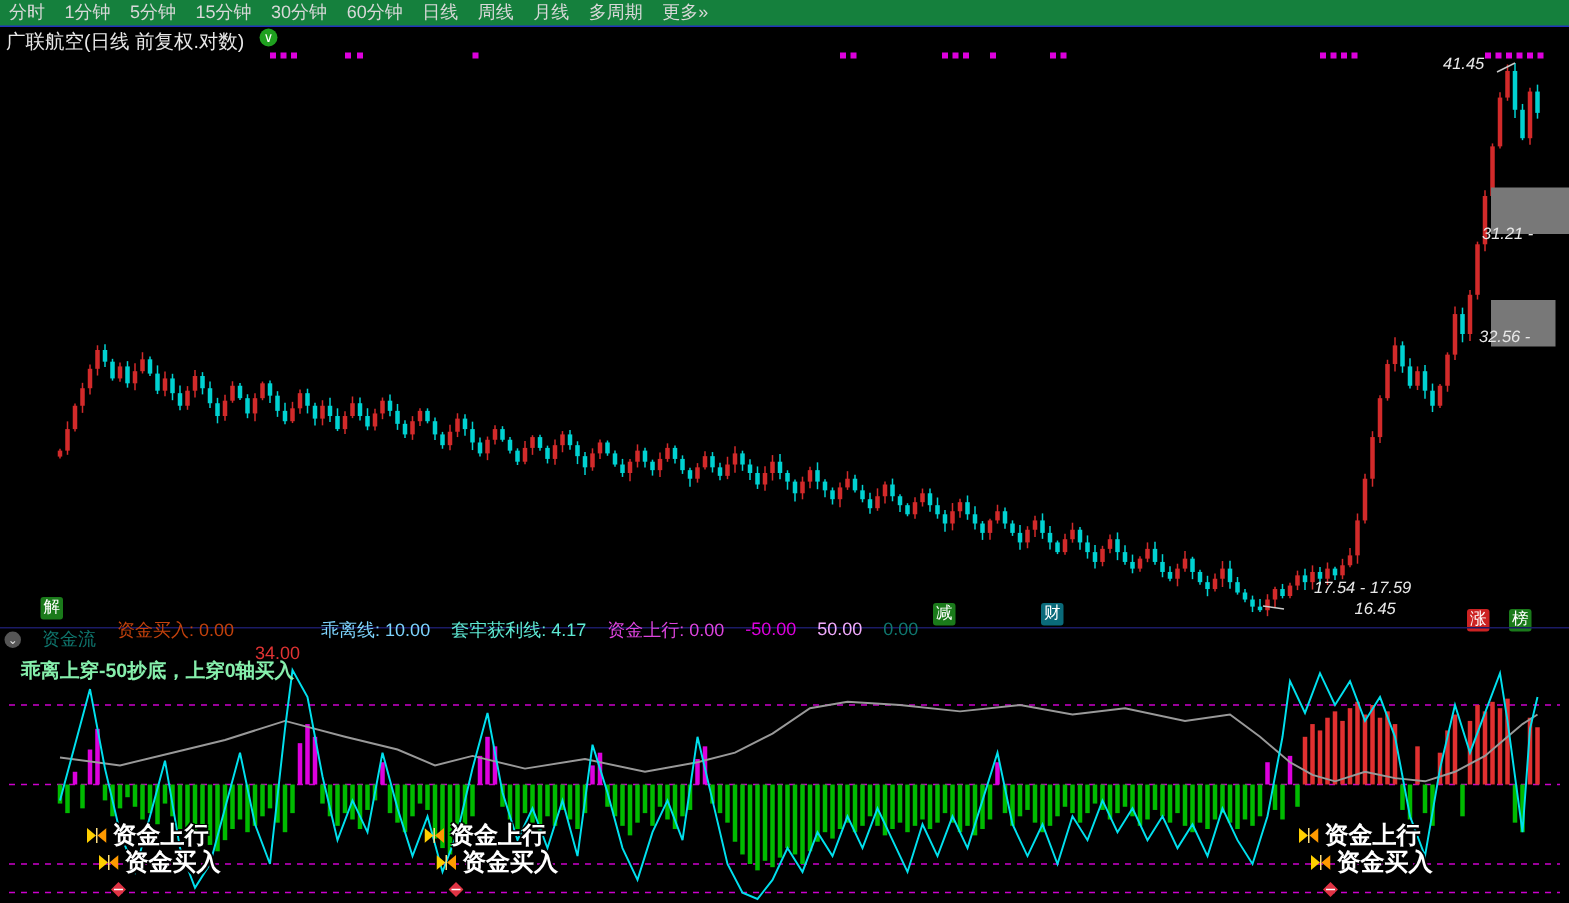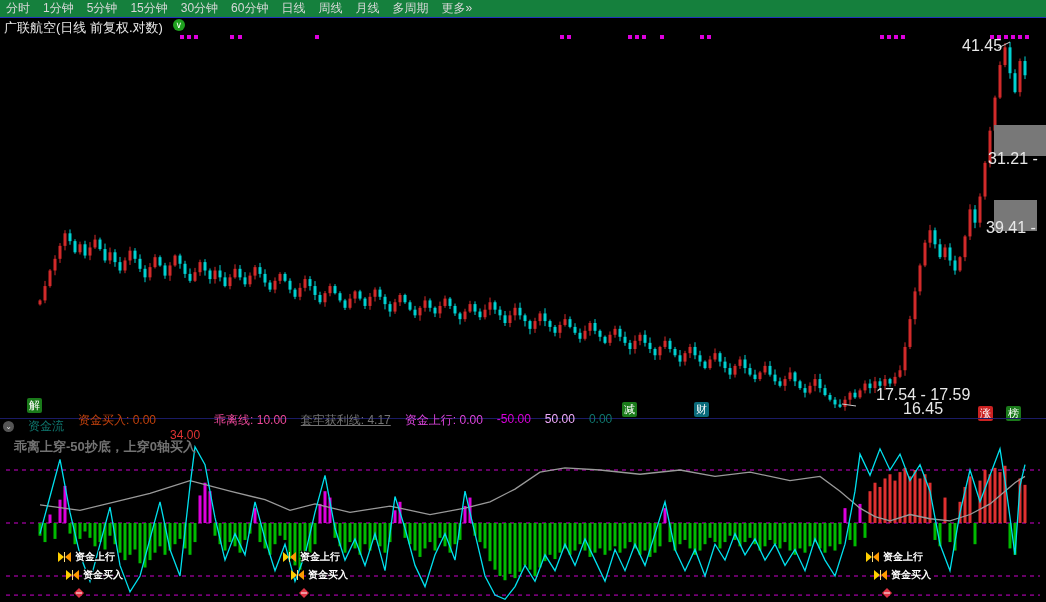--- a/index.html
+++ b/index.html
@@ -10,33 +10,33 @@
            padding:0 6px;color:#d8d8d8;font-size:12px;z-index:30;}
   .menu-left{display:flex;gap:13px;}
   .menu-right{margin-left:auto;display:flex;gap:13px;align-items:center;}
   .menu-item{white-space:nowrap;cursor:default;}
   .corner-icon{color:#cfcfcf;font-size:12px;margin-left:2px;}
   .titlebar{position:absolute;top:19px;left:4px;height:16px;display:flex;align-items:flex-start;
             gap:10px;color:#e8e8e8;font-size:13px;z-index:30;}
   .circle-icon{display:inline-block;width:12px;height:12px;border-radius:50%;background:#1fa01f;
                color:#fff;font-size:9px;line-height:12px;text-align:center;}
   #chart-svg{position:absolute;top:0;left:0;z-index:5;}
-  .plabel{position:absolute;color:#e8e8e8;font-size:16px;white-space:nowrap;z-index:12;}
+  .plabel{position:absolute;color:#e8e8e8;font-size:11px;white-space:nowrap;z-index:12;font-style:italic;}
   .badge{position:absolute;width:15px;height:15px;border-radius:2px;color:#fff;font-size:11px;
          line-height:15px;text-align:center;z-index:14;cursor:pointer;}
   .ind-header{position:absolute;top:418px;left:0;right:0;height:15px;display:flex;align-items:center;
               gap:14px;padding-left:3px;font-size:12px;z-index:20;border-top:1px solid #1b1b66;}
   .ind-chevron{display:inline-block;width:11px;height:11px;border-radius:50%;background:#555;
                color:#ddd;font-size:8px;line-height:11px;text-align:center;}
   .ind-name{color:#0f766e;}
   .param{white-space:nowrap;}
   .annotation{position:absolute;font-size:13px;font-weight:bold;white-space:nowrap;z-index:18;}
   .marker{position:absolute;z-index:18;width:160px;}
   .marker-row{display:flex;align-items:center;gap:4px;height:18px;}
-  .mk-label{color:#fff;font-size:10px;font-weight:bold;
+  .mk-label{color:#fff;font-size:16px;font-weight:bold;
             text-shadow:1px 1px 0 #000,-1px 1px 0 #000,1px -1px 0 #000,-1px -1px 0 #000;}
 </style>
 </head>
 <body>
 
 <div class="screen">
 
   <div class="menubar">
     <div class="menu-left">
         <span class="menu-item">分时</span>
@@ -704,33 +704,33 @@
         <polyline points="40,533.6 50,496.5 60,459.4 70,512.4 80,554.8 90,581.3 100,544.2 110,507.1 120,565.4 130,591.9 140,576 150,538.9 160,501.8 170,549.5 180,576 190,485.9 195,446.68 205,464.7 215,517.7 225,560.1 235,533.6 245,554.8 255,501.8 265,538.9 275,570.7 285,544.2 295,581.3 305,554.8 315,512.4 325,475.3 335,528.3 345,560.1 355,538.9 365,565.4 375,533.6 385,570.7 395,496.5 405,528.3 415,565.4 425,586.6 435,554.8 445,533.6 455,560.1 465,491.2 475,533.6 485,576 495,595.08 505,599.32 515,586.6 525,565.4 535,581.3 545,554.8 555,570.7 565,544.2 575,565.4 585,538.9 595,560.1 605,581.3 615,549.5 625,570.7 635,544.2 645,565.4 655,533.6 665,501.8 675,549.5 685,570.7 695,549.5 705,576 715,544.2 725,560.1 735,533.6 745,554.8 755,538.9 765,560.1 775,544.2 785,565.4 795,549.5 805,570.7 815,538.9 825,560.1 835,576 845,544.2 855,491.2 860,454.1 870,475.3 880,448.8 890,470 900,454.1 910,480.6 920,464.7 930,491.2 940,544.2 950,570.7 960,512.4 970,470 980,501.8 990,475.3 1000,448.8 1005,480.6 1015,554.8 1020,485.9 1025,464.7" fill="none" stroke="#00e0ee" stroke-width="1.3"></polyline>
       </g>
   </svg>
 
   <div class="ind-header">
     <span class="ind-chevron">⌄</span>
     <span class="ind-name">资金流</span>
     <span style="display:flex;gap:14px;">
         <span class="param" style="color: #c2410c;">资金买入: 0.00</span>
         <span class="param" style="color: rgb(224, 51, 51); margin-top: 16px;">34.00</span>
-        <span class="param" style="color: #ec4899;">乖离线: 10.00</span>
-        <span class="param" style="color: #737373; text-decoration: underline;">套牢获利线: 4.17</span>
+        <span class="param" style="color: #7dd3fc;">乖离线: 10.00</span>
+        <span class="param" style="color: #5eead4;">套牢获利线: 4.17</span>
         <span class="param" style="color: rgb(221, 68, 221);">资金上行: 0.00</span>
         <span class="param" style="color: rgb(221, 0, 221);">-50.00</span>
         <span class="param" style="color: #f0abfc;">50.00</span>
         <span class="param" style="color: #0f766e;">0.00</span>
       </span>
   </div>
 
-<div class="annotation" style="left: 14px; top: 438px; color: #737373; text-align: right;">乖离上穿-50抄底，上穿0轴买入</div>
+<div class="annotation" style="left: 14px; top: 438px; color: #86efac; text-align: right;">乖离上穿-50抄底，上穿0轴买入</div>
     <div class="plabel" style="left: 962px; top: 37px;">41.45</div>
     <div class="plabel" style="left: 988px; top: 150px;">31.21 -</div>
-    <div class="plabel" style="left: 986px; top: 219px;">39.41 - </div>
+    <div class="plabel" style="left: 986px; top: 219px;">32.56 - </div>
     <div class="plabel" style="left: 876px; top: 386px;">17.54 - 17.59</div>
     <div class="plabel" style="left: 903px; top: 400px;">16.45</div>
     <div class="badge" style="left: 27px; top: 398px; background: rgb(26, 122, 26);">解</div>
     <div class="badge" style="left: 622px; top: 402px; background: rgb(26, 122, 26);">减</div>
     <div class="badge" style="left: 694px; top: 402px; background: rgb(10, 106, 122);">财</div>
     <div class="badge" style="left: 978px; top: 406px; background: rgb(204, 34, 34);">涨</div>
     <div class="badge" style="left: 1006px; top: 406px; background: rgb(26, 122, 26);">榜</div>
     <div class="marker" style="left: 58px; top: 548px;">
       <div class="marker-row">
         <svg width="13" height="11">

